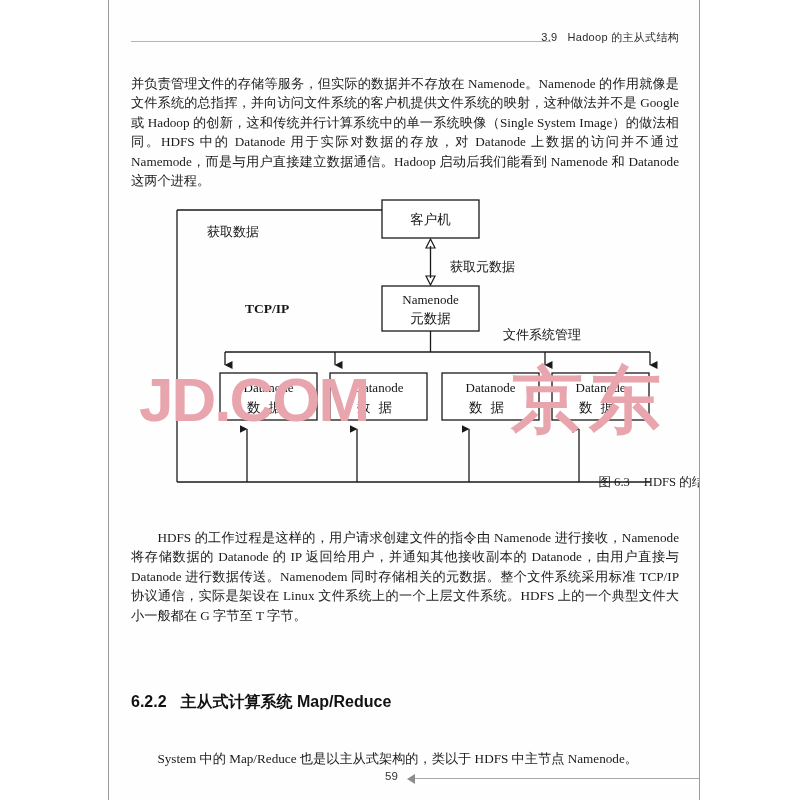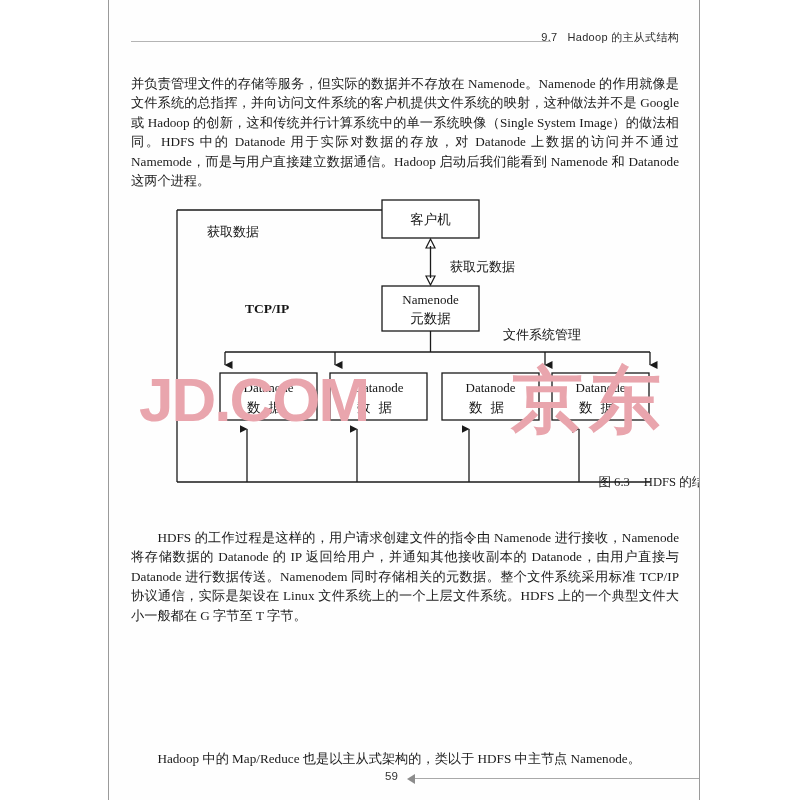--- a/index.html
+++ b/index.html
@@ -197,21 +197,21 @@
   }
 </style>
 </head>
 <body>
 
 <div id="page-sheet">
 
   <div id="running-head">
     <div class="rule"></div>
     <div class="rh-text">
-      <span class="rh-num">9.7</span><span>Hadoop 的主从式结构</span>
+      <span class="rh-num">3.9</span><span>Hadoop 的主从式结构</span>
     </div>
   </div>
 
   <div class="body-block" style="top:62px;">
     <p>并负责管理文件的存储等服务，但实际的数据并不存放在 Namenode。Namenode 的作用就像是文件系统的总指挥，并向访问文件系统的客户机提供文件系统的映射，这种做法并不是 Google 或 Hadoop 的创新，这和传统并行计算系统中的单一系统映像（Single System Image）的做法相同。HDFS 中的 Datanode 用于实际对数据的存放，对 Datanode 上数据的访问并不通过 Namemode，而是与用户直接建立数据通信。Hadoop 启动后我们能看到 Namenode 和 Datanode 这两个进程。</p>
   </div>
 
   <div id="figure-area">
 
     <svg id="figure-svg" width="592" height="312" viewBox="0 0 592 312">
@@ -285,23 +285,26 @@
     <div class="fig-caption">
       <span>图 6.3</span><span class="cap-gap"></span><span>HDFS 的结构</span>
     </div>
   </div>
 
   <div class="body-block" style="top:516px;">
     <p class="indent">HDFS 的工作过程是这样的，用户请求创建文件的指令由 Namenode 进行接收，Namenode 将存储数据的 Datanode 的 IP 返回给用户，并通知其他接收副本的 Datanode，由用户直接与 Datanode 进行数据传送。Namenodem 同时存储相关的元数据。整个文件系统采用标准 TCP/IP 协议通信，实际是架设在 Linux 文件系统上的一个上层文件系统。HDFS 上的一个典型文件大小一般都在 G 字节至 T 字节。</p>
   </div>
 
 
+  <div id="section-heading">
+    <span class="sec-num">6.2.2</span><span>主从式计算系统 Map/Reduce</span>
+  </div>
 
   <div class="body-block" style="top:737px;">
-    <p class="indent">Hadoop 中的 Map/Reduce 也是以主从式架构的，类以于 HDFS 中主节点 Namenode。</p>
+    <p class="indent">System 中的 Map/Reduce 也是以主从式架构的，类以于 HDFS 中主节点 Namenode。</p>
   </div>
 
   <div id="folio">
     <span class="folio-num">59</span>
     <span class="folio-tri"></span>
     <span class="folio-rule"></span>
   </div>
 
 </div>
 

